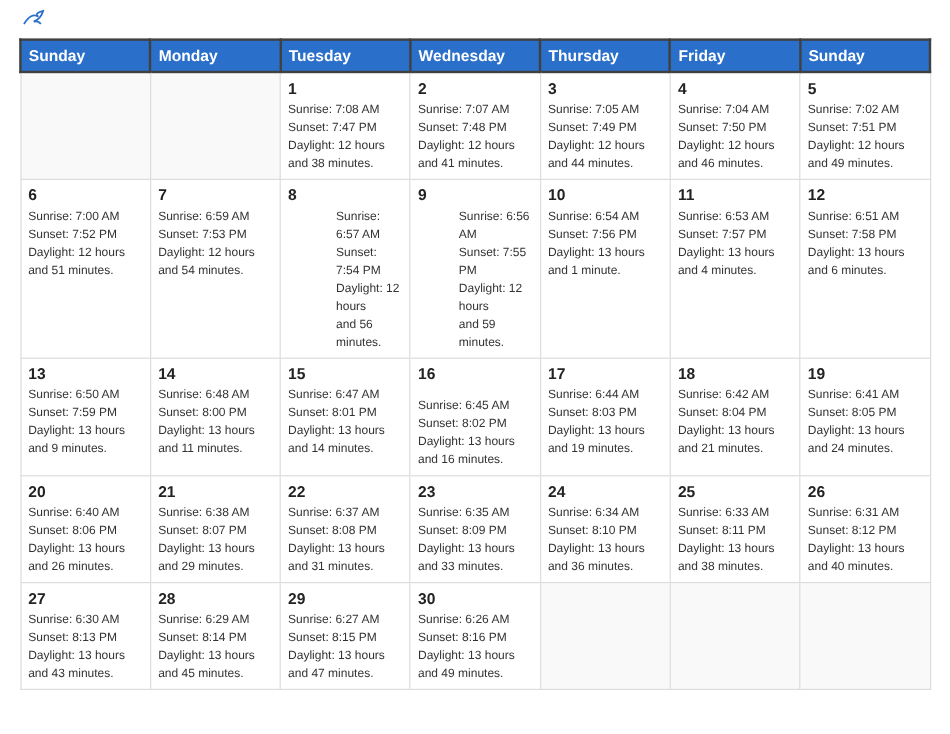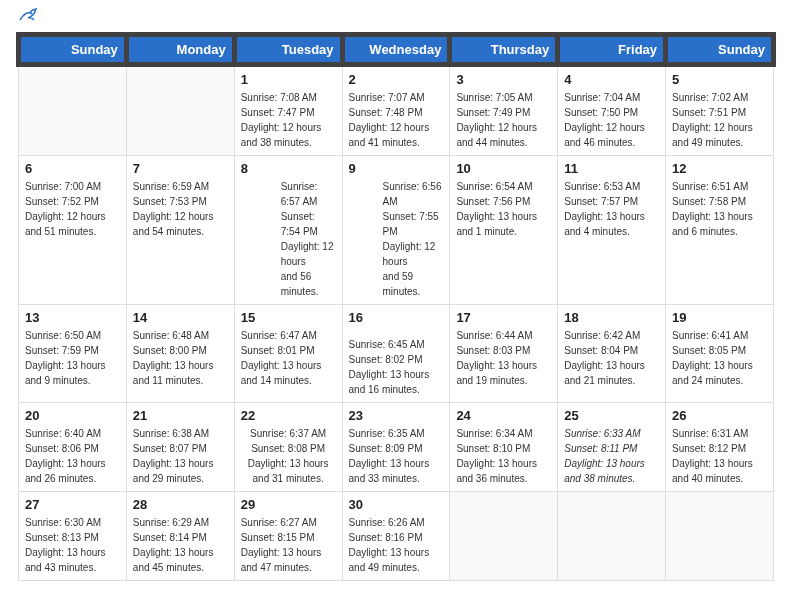--- a/index.html
+++ b/index.html
@@ -35,25 +35,25 @@
       color: #333;
     }
     .calendar {
       width: 100%;
       border-collapse: collapse;
       border: 1px solid #ccc;
     }
     .calendar th {
       background-color: #2a6fc9;
       color: #fff;
-      text-align: right;
+      text-align: left;
       padding: 5px 6px;
       font-size: 13px;
       font-weight: bold;
-      border: 5px solid #404040;
+      border: 2px solid #404040;
     }
     .calendar td {
       vertical-align: top;
       padding: 5px 6px;
       font-size: 10.5px;
       color: #222;
       border: 1px solid #ddd;
       width: calc(100% / 7);
       min-height: 80px;
       background: #fff;
@@ -259,42 +259,42 @@
         </td>
         <td>
           <span class="day-number">21</span>
           <div class="day-info" style="white-space: pre-line;">Sunrise: 6:38 AM
 Sunset: 8:07 PM
 Daylight: 13 hours
 and 29 minutes.</div>
         </td>
         <td>
           <span class="day-number">22</span>
-          <div class="day-info" style="white-space: pre-line; text-align: center;">Sunrise: 6:37 AM
+          <div class="day-info" style="white-space: pre-line;">Sunrise: 6:37 AM
 Sunset: 8:08 PM
 Daylight: 13 hours
 and 31 minutes.</div>
         </td>
         <td>
           <span class="day-number">23</span>
           <div class="day-info" style="white-space: pre-line;">Sunrise: 6:35 AM
 Sunset: 8:09 PM
 Daylight: 13 hours
 and 33 minutes.</div>
         </td>
         <td>
           <span class="day-number">24</span>
           <div class="day-info" style="white-space: pre-line;">Sunrise: 6:34 AM
 Sunset: 8:10 PM
 Daylight: 13 hours
 and 36 minutes.</div>
         </td>
         <td>
           <span class="day-number">25</span>
-          <div class="day-info" style="white-space: pre-line; font-style: italic;">Sunrise: 6:33 AM
+          <div class="day-info" style="white-space: pre-line;">Sunrise: 6:33 AM
 Sunset: 8:11 PM
 Daylight: 13 hours
 and 38 minutes.</div>
         </td>
         <td>
           <span class="day-number">26</span>
           <div class="day-info" style="white-space: pre-line;">Sunrise: 6:31 AM
 Sunset: 8:12 PM
 Daylight: 13 hours
 and 40 minutes.</div>

